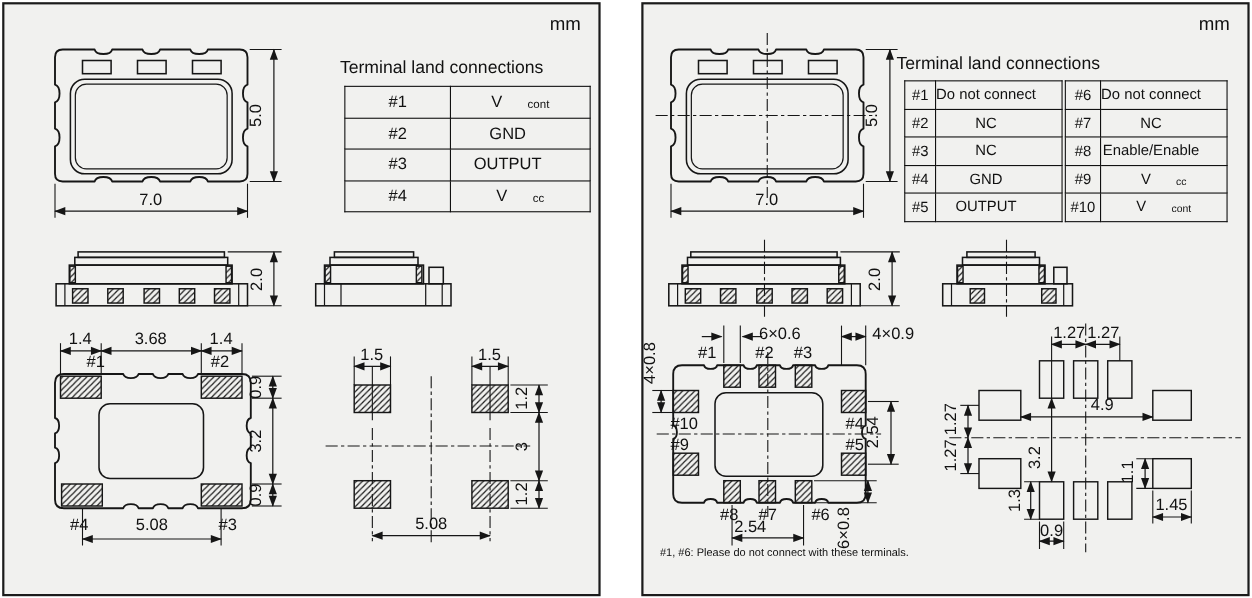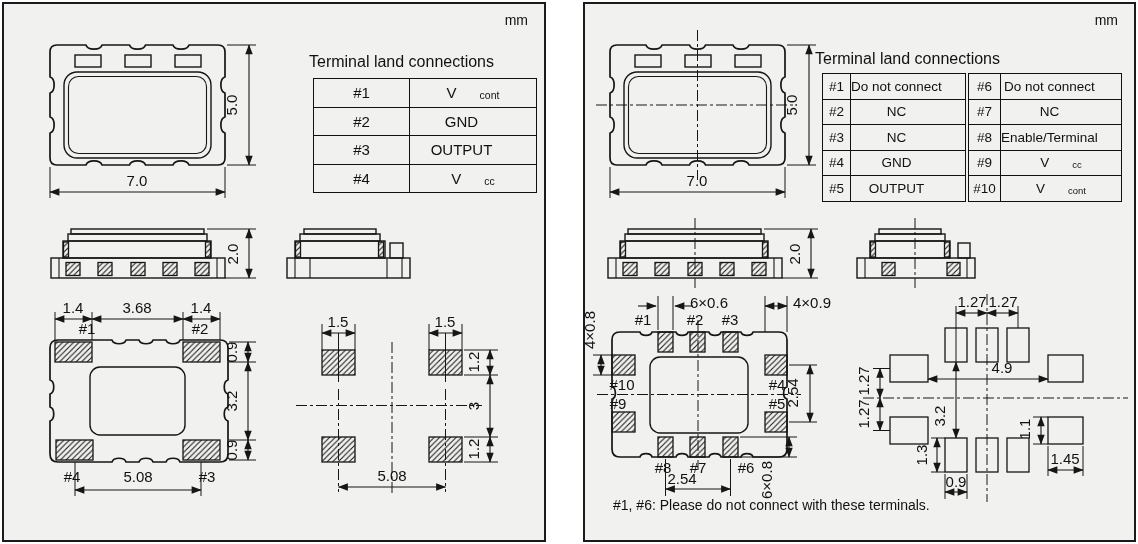--- a/index.html
+++ b/index.html
@@ -2,35 +2,35 @@
 <html><head>
 <meta charset="utf-8">
 <style>
   html,body { margin:0; padding:0; background:#ffffff; }
   .stage { position:relative; width:1138px; height:544px; background:#ffffff;
            font-family:"Liberation Sans", sans-serif; color:#111; }
   .panel { position:absolute; top:2px; height:540px; background:#f1f1ef;
            border:2px solid #1b1b1b; box-sizing:border-box; }
   #panelL { left:2px; width:544px; }
   #panelR { left:583px; width:553px; }
-  .mm { position:absolute; top:8px; right:16px; font-size:14px; }
+  .mm { position:absolute; top:8px; right:16px; font-size:17px; }
   .heading { position:absolute; font-size:16px; text-align:left; white-space:nowrap; }
   .conn { position:absolute; border-collapse:collapse; background:transparent; }
   .conn td { border:1.5px solid #111; text-align:center; padding:0; white-space:nowrap; }
   .lt { left:309px; top:74px; font-size:15px; }
   .lt .pc { width:95px; height:27.5px; }
   .lt .cc { width:126px; }
   .rta { left:237px; top:69px; font-size:13.5px; }
   .rta .pc { width:27px; height:24.5px; }
   .rta .cc { width:107px; }
   .rtb { left:383px; top:69px; font-size:13.5px; }
   .rtb .pc { width:31px; height:24.5px; }
   .rtb .cc { width:103px; }
   sub.cs { font-size:0.7em; vertical-align:-0.08em;margin-left:23px; }
-  .note { position:absolute; left:28px; font-size:14px; white-space:nowrap; }
+  .note { position:absolute; left:15px; font-size:10px; white-space:nowrap; }
   svg.draw { position:absolute; overflow:visible; }
   .ol { fill:none; stroke:#161616; stroke-width:1.7; stroke-linejoin:round; }
   .o1 { fill:none; stroke:#161616; stroke-width:1.4; }
   .o0 { fill:none; stroke:#161616; stroke-width:1.1; }
   .pad { fill:url(#hat); stroke:#161616; stroke-width:1.3; }
   .po  { fill:none; stroke:#161616; stroke-width:1.3; }
   .dim { stroke:#161616; stroke-width:1.1; fill:none; }
   .ext { stroke:#161616; stroke-width:1; fill:none; }
   .cl  { stroke:#161616; stroke-width:1; fill:none; stroke-dasharray:11 3 3 3; }
   svg text { fill:#111; font-family:"Liberation Sans", sans-serif; }
@@ -295,21 +295,21 @@
     <tr>
       <td class="pc">#6</td>
       <td class="cc"><span>Do not connect</span><sub class="cs"></sub></td>
           </tr>
     <tr>
       <td class="pc">#7</td>
       <td class="cc"><span>NC</span><sub class="cs"></sub></td>
           </tr>
     <tr>
       <td class="pc">#8</td>
-      <td class="cc"><span>Enable/Terminal</span><sub class="cs"></sub></td>
+      <td class="cc"><span>Enable/Enable</span><sub class="cs"></sub></td>
           </tr>
     <tr>
       <td class="pc">#9</td>
       <td class="cc"><span>V</span><sub class="cs">cc</sub></td>
           </tr>
     <tr>
       <td class="pc">#10</td>
       <td class="cc"><span>V</span><sub class="cs">cont</sub></td>
           </tr>
   </tbody>

